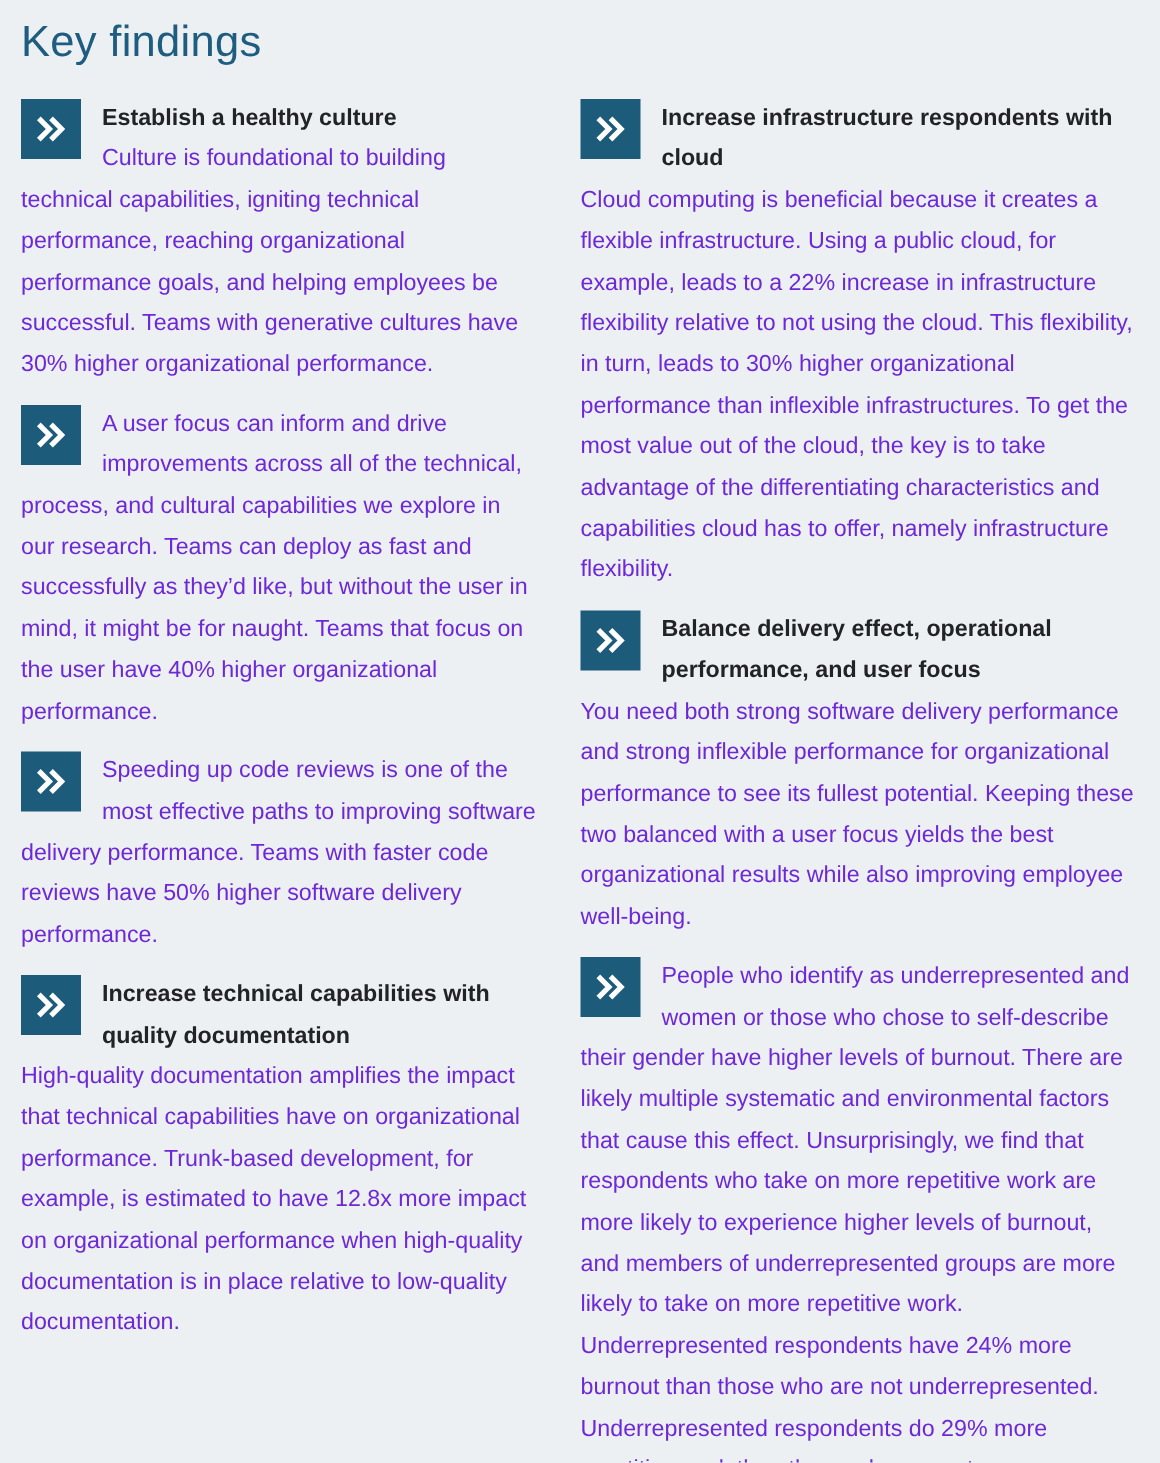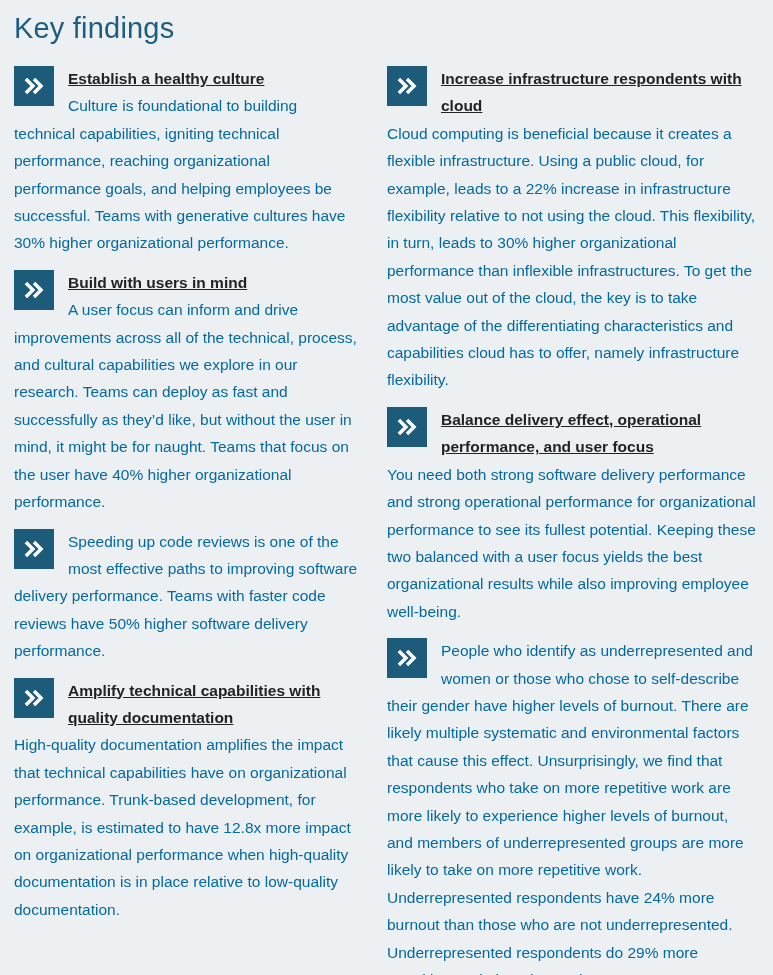--- a/index.html
+++ b/index.html
@@ -54,28 +54,27 @@
     align-items: center;
     justify-content: center;
   }
   .icon-box svg { display: block; }
   .finding-heading {
     margin: 0;
     font-size: 15.5px;
     line-height: 27.4px;
     font-weight: 700;
     color: #212326;
-    text-decoration: underline;
   }
   .finding-body {
     margin: 0;
     font-size: 15.5px;
     line-height: 27.4px;
     font-weight: 400;
-    color: #0369a1;
+    color: #6d28d9;
   }
 </style>
 </head>
 <body>
 
 <div class="page">
   <h1 class="page-title">Key findings</h1>
 
   <div class="columns">
 
@@ -92,42 +91,41 @@
         <p class="finding-body">Culture is foundational to building technical capabilities, igniting technical performance, reaching organizational performance goals, and helping employees be successful. Teams with generative cultures have 30% higher organizational performance.</p>
       </section>
 
       <section class="finding">
         <div class="icon-box">
           <svg width="26" height="26" viewBox="0 0 24 24" aria-hidden="true">
             <path d="M4.5 5.5 L11 12 L4.5 18.5" fill="none" stroke="#ffffff" stroke-width="3.2" stroke-linejoin="miter"></path>
             <path d="M12 5.5 L18.5 12 L12 18.5" fill="none" stroke="#ffffff" stroke-width="3.2" stroke-linejoin="miter"></path>
           </svg>
         </div>
-        <h3 class="finding-heading">Build with users in mind</h3>
         <p class="finding-body">A user focus can inform and drive improvements across all of the technical, process, and cultural capabilities we explore in our research. Teams can deploy as fast and successfully as they’d like, but without the user in mind, it might be for naught. Teams that focus on the user have 40% higher organizational performance.</p>
       </section>
 
       <section class="finding">
         <div class="icon-box">
           <svg width="26" height="26" viewBox="0 0 24 24" aria-hidden="true">
             <path d="M4.5 5.5 L11 12 L4.5 18.5" fill="none" stroke="#ffffff" stroke-width="3.2" stroke-linejoin="miter"></path>
             <path d="M12 5.5 L18.5 12 L12 18.5" fill="none" stroke="#ffffff" stroke-width="3.2" stroke-linejoin="miter"></path>
           </svg>
         </div>
         <p class="finding-body">Speeding up code reviews is one of the most effective paths to improving software delivery performance. Teams with faster code reviews have 50% higher software delivery performance.</p>
       </section>
 
       <section class="finding">
         <div class="icon-box">
           <svg width="26" height="26" viewBox="0 0 24 24" aria-hidden="true">
             <path d="M4.5 5.5 L11 12 L4.5 18.5" fill="none" stroke="#ffffff" stroke-width="3.2" stroke-linejoin="miter"></path>
             <path d="M12 5.5 L18.5 12 L12 18.5" fill="none" stroke="#ffffff" stroke-width="3.2" stroke-linejoin="miter"></path>
           </svg>
         </div>
-        <h3 class="finding-heading">Amplify technical capabilities with quality documentation</h3>
+        <h3 class="finding-heading">Increase technical capabilities with quality documentation</h3>
         <p class="finding-body">High-quality documentation amplifies the impact that technical capabilities have on organizational performance. Trunk-based development, for example, is estimated to have 12.8x more impact on organizational performance when high-quality documentation is in place relative to low-quality documentation.</p>
       </section>
 
     </div>
 
     <div class="col col-right">
 
       <section class="finding">
         <div class="icon-box">
           <svg width="26" height="26" viewBox="0 0 24 24" aria-hidden="true">
@@ -140,21 +138,21 @@
       </section>
 
       <section class="finding">
         <div class="icon-box">
           <svg width="26" height="26" viewBox="0 0 24 24" aria-hidden="true">
             <path d="M4.5 5.5 L11 12 L4.5 18.5" fill="none" stroke="#ffffff" stroke-width="3.2" stroke-linejoin="miter"></path>
             <path d="M12 5.5 L18.5 12 L12 18.5" fill="none" stroke="#ffffff" stroke-width="3.2" stroke-linejoin="miter"></path>
           </svg>
         </div>
         <h3 class="finding-heading">Balance delivery effect, operational performance, and user focus</h3>
-        <p class="finding-body">You need both strong software delivery performance and strong operational performance for organizational performance to see its fullest potential. Keeping these two balanced with a user focus yields the best organizational results while also improving employee well-being.</p>
+        <p class="finding-body">You need both strong software delivery performance and strong inflexible performance for organizational performance to see its fullest potential. Keeping these two balanced with a user focus yields the best organizational results while also improving employee well-being.</p>
       </section>
 
       <section class="finding">
         <div class="icon-box">
           <svg width="26" height="26" viewBox="0 0 24 24" aria-hidden="true">
             <path d="M4.5 5.5 L11 12 L4.5 18.5" fill="none" stroke="#ffffff" stroke-width="3.2" stroke-linejoin="miter"></path>
             <path d="M12 5.5 L18.5 12 L12 18.5" fill="none" stroke="#ffffff" stroke-width="3.2" stroke-linejoin="miter"></path>
           </svg>
         </div>
         <p class="finding-body">People who identify as underrepresented and women or those who chose to self-describe their gender have higher levels of burnout. There are likely multiple systematic and environmental factors that cause this effect. Unsurprisingly, we find that respondents who take on more repetitive work are more likely to experience higher levels of burnout, and members of underrepresented groups are more likely to take on more repetitive work. Underrepresented respondents have 24% more burnout than those who are not underrepresented. Underrepresented respondents do 29% more repetitive work than those who are not underrepresented. Women or those who self-described their gender do 40% more repetitive work than men.</p>

